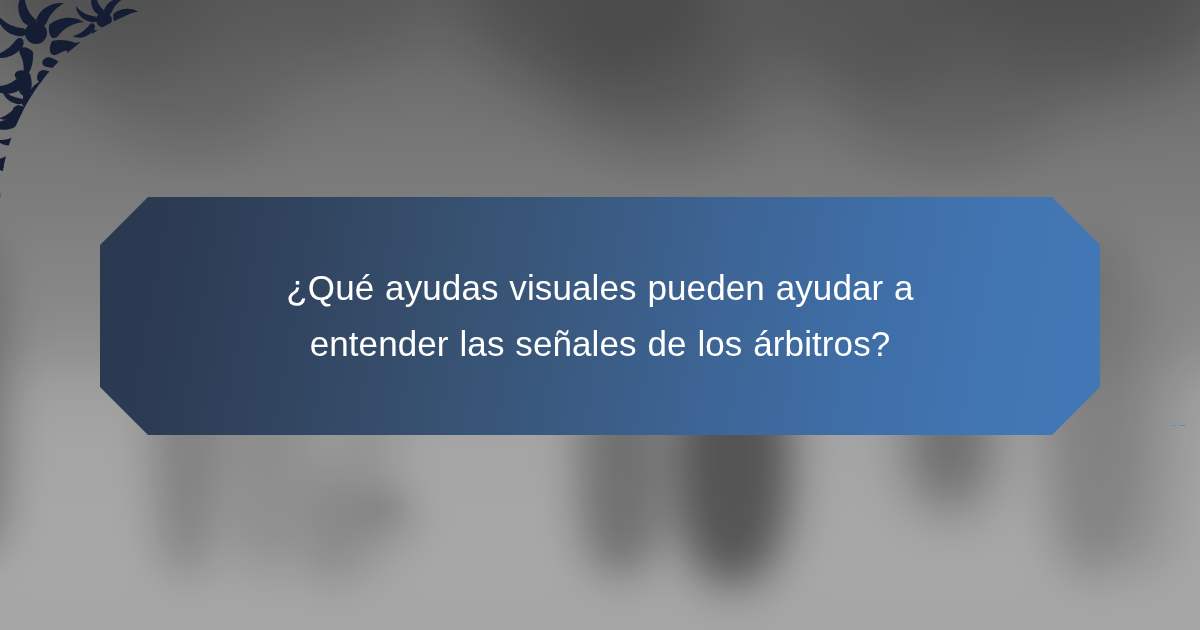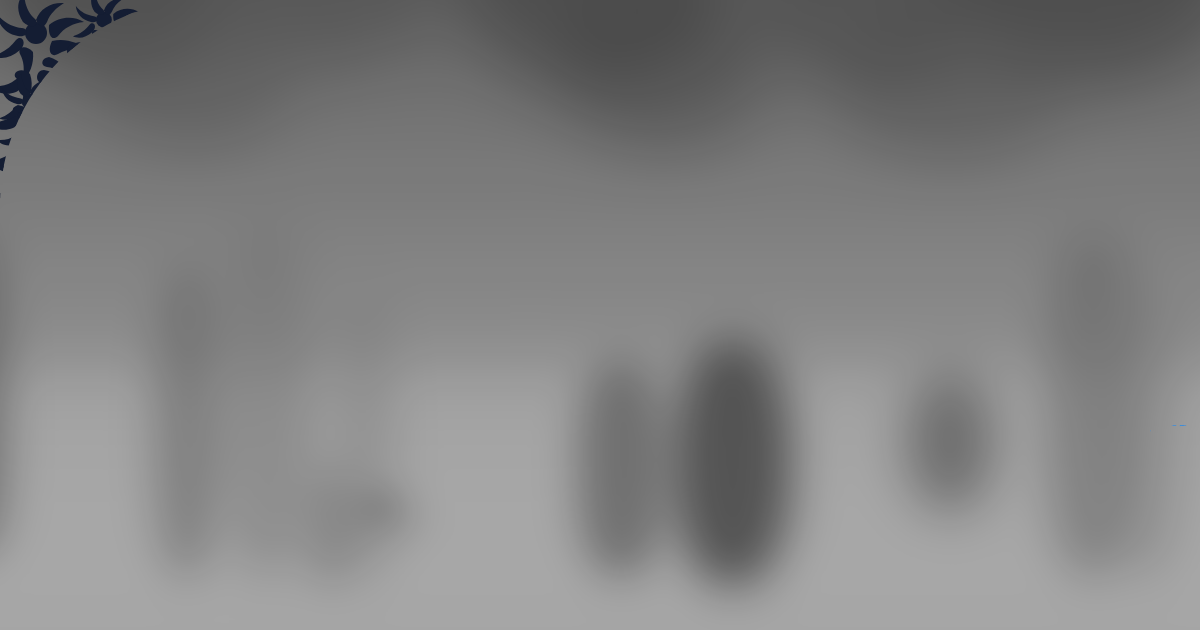--- a/index.html
+++ b/index.html
@@ -204,14 +204,17 @@
         <path d="M205,205 L0,205 A205,205 0 0 0 205,0 Z"></path>
       </clipPath>
     </defs>
     <g clip-path="url(#clipBR)" fill="#3b8ddd" transform="translate(205,205) rotate(180)">
       <use href="#damask"></use>
       <use href="#damask" transform="translate(78,-4) scale(0.72)"></use>
       <use href="#damask" transform="translate(4,78) scale(0.72)"></use>
     </g>
   </svg>
 
+  <div class="banner">
+    <h1 class="banner-title">¿Qué ayudas visuales pueden ayudar a entender las señales de los árbitros?</h1>
+  </div>
 
 </div>
 
 </body></html>

